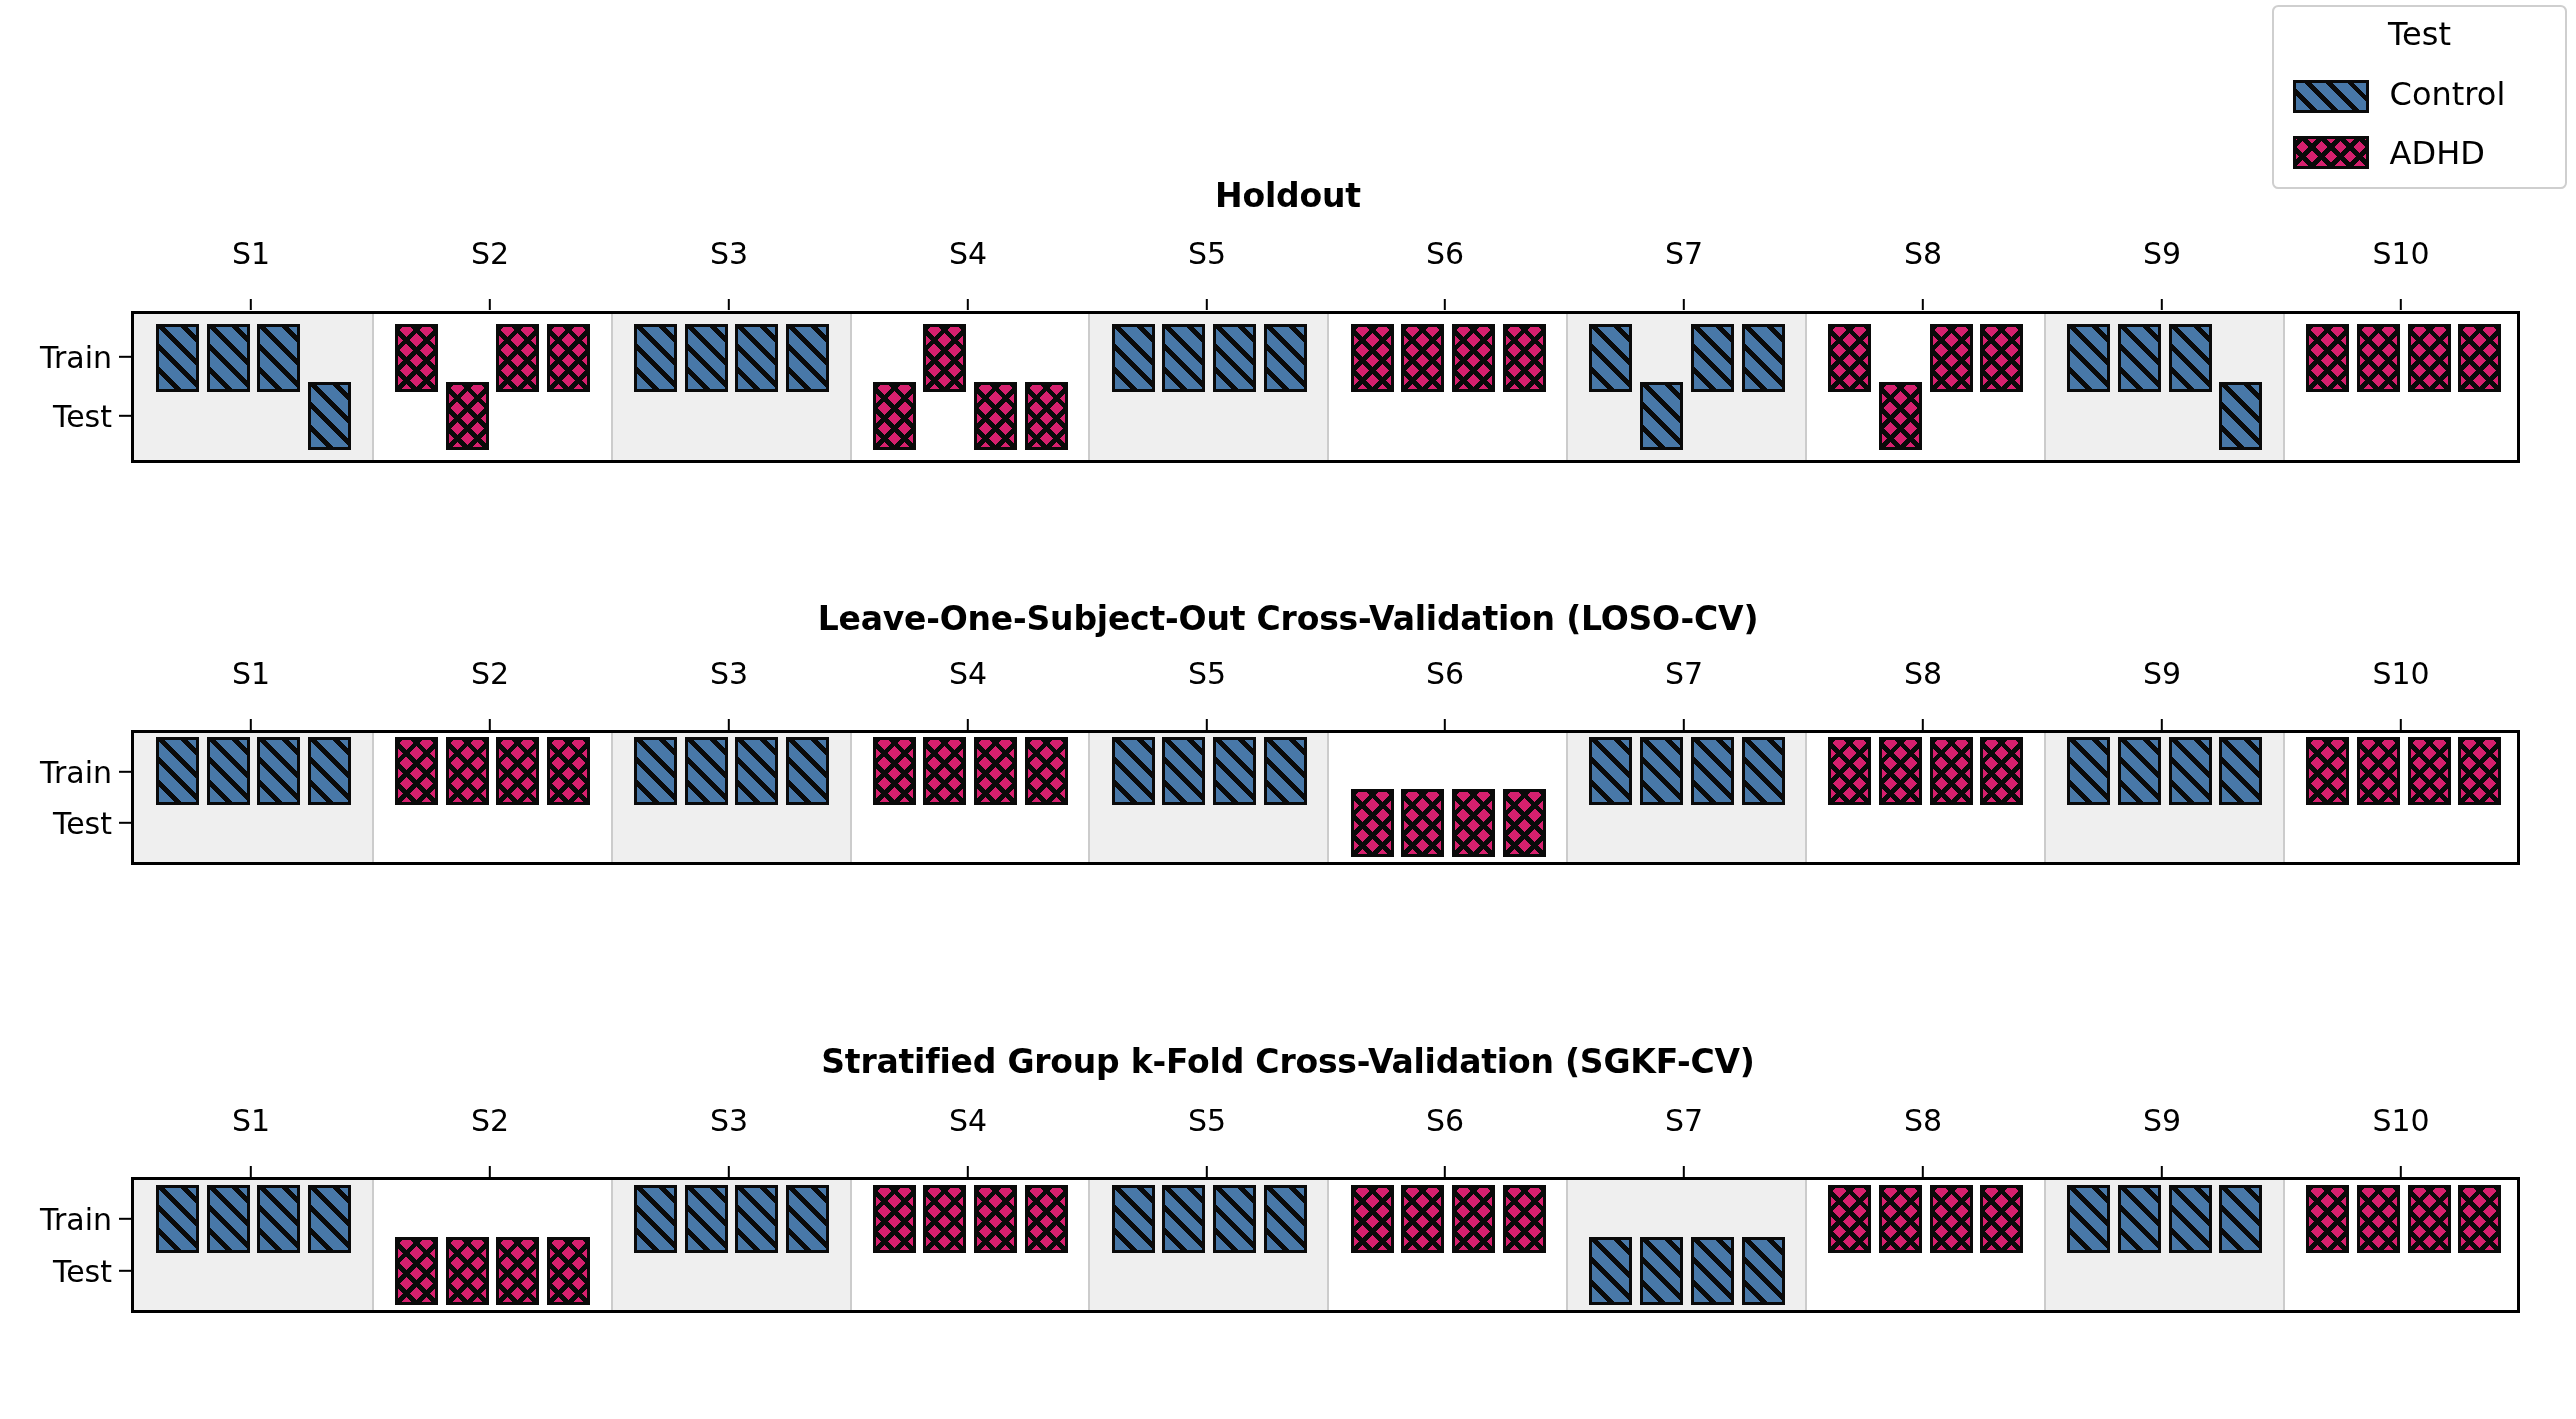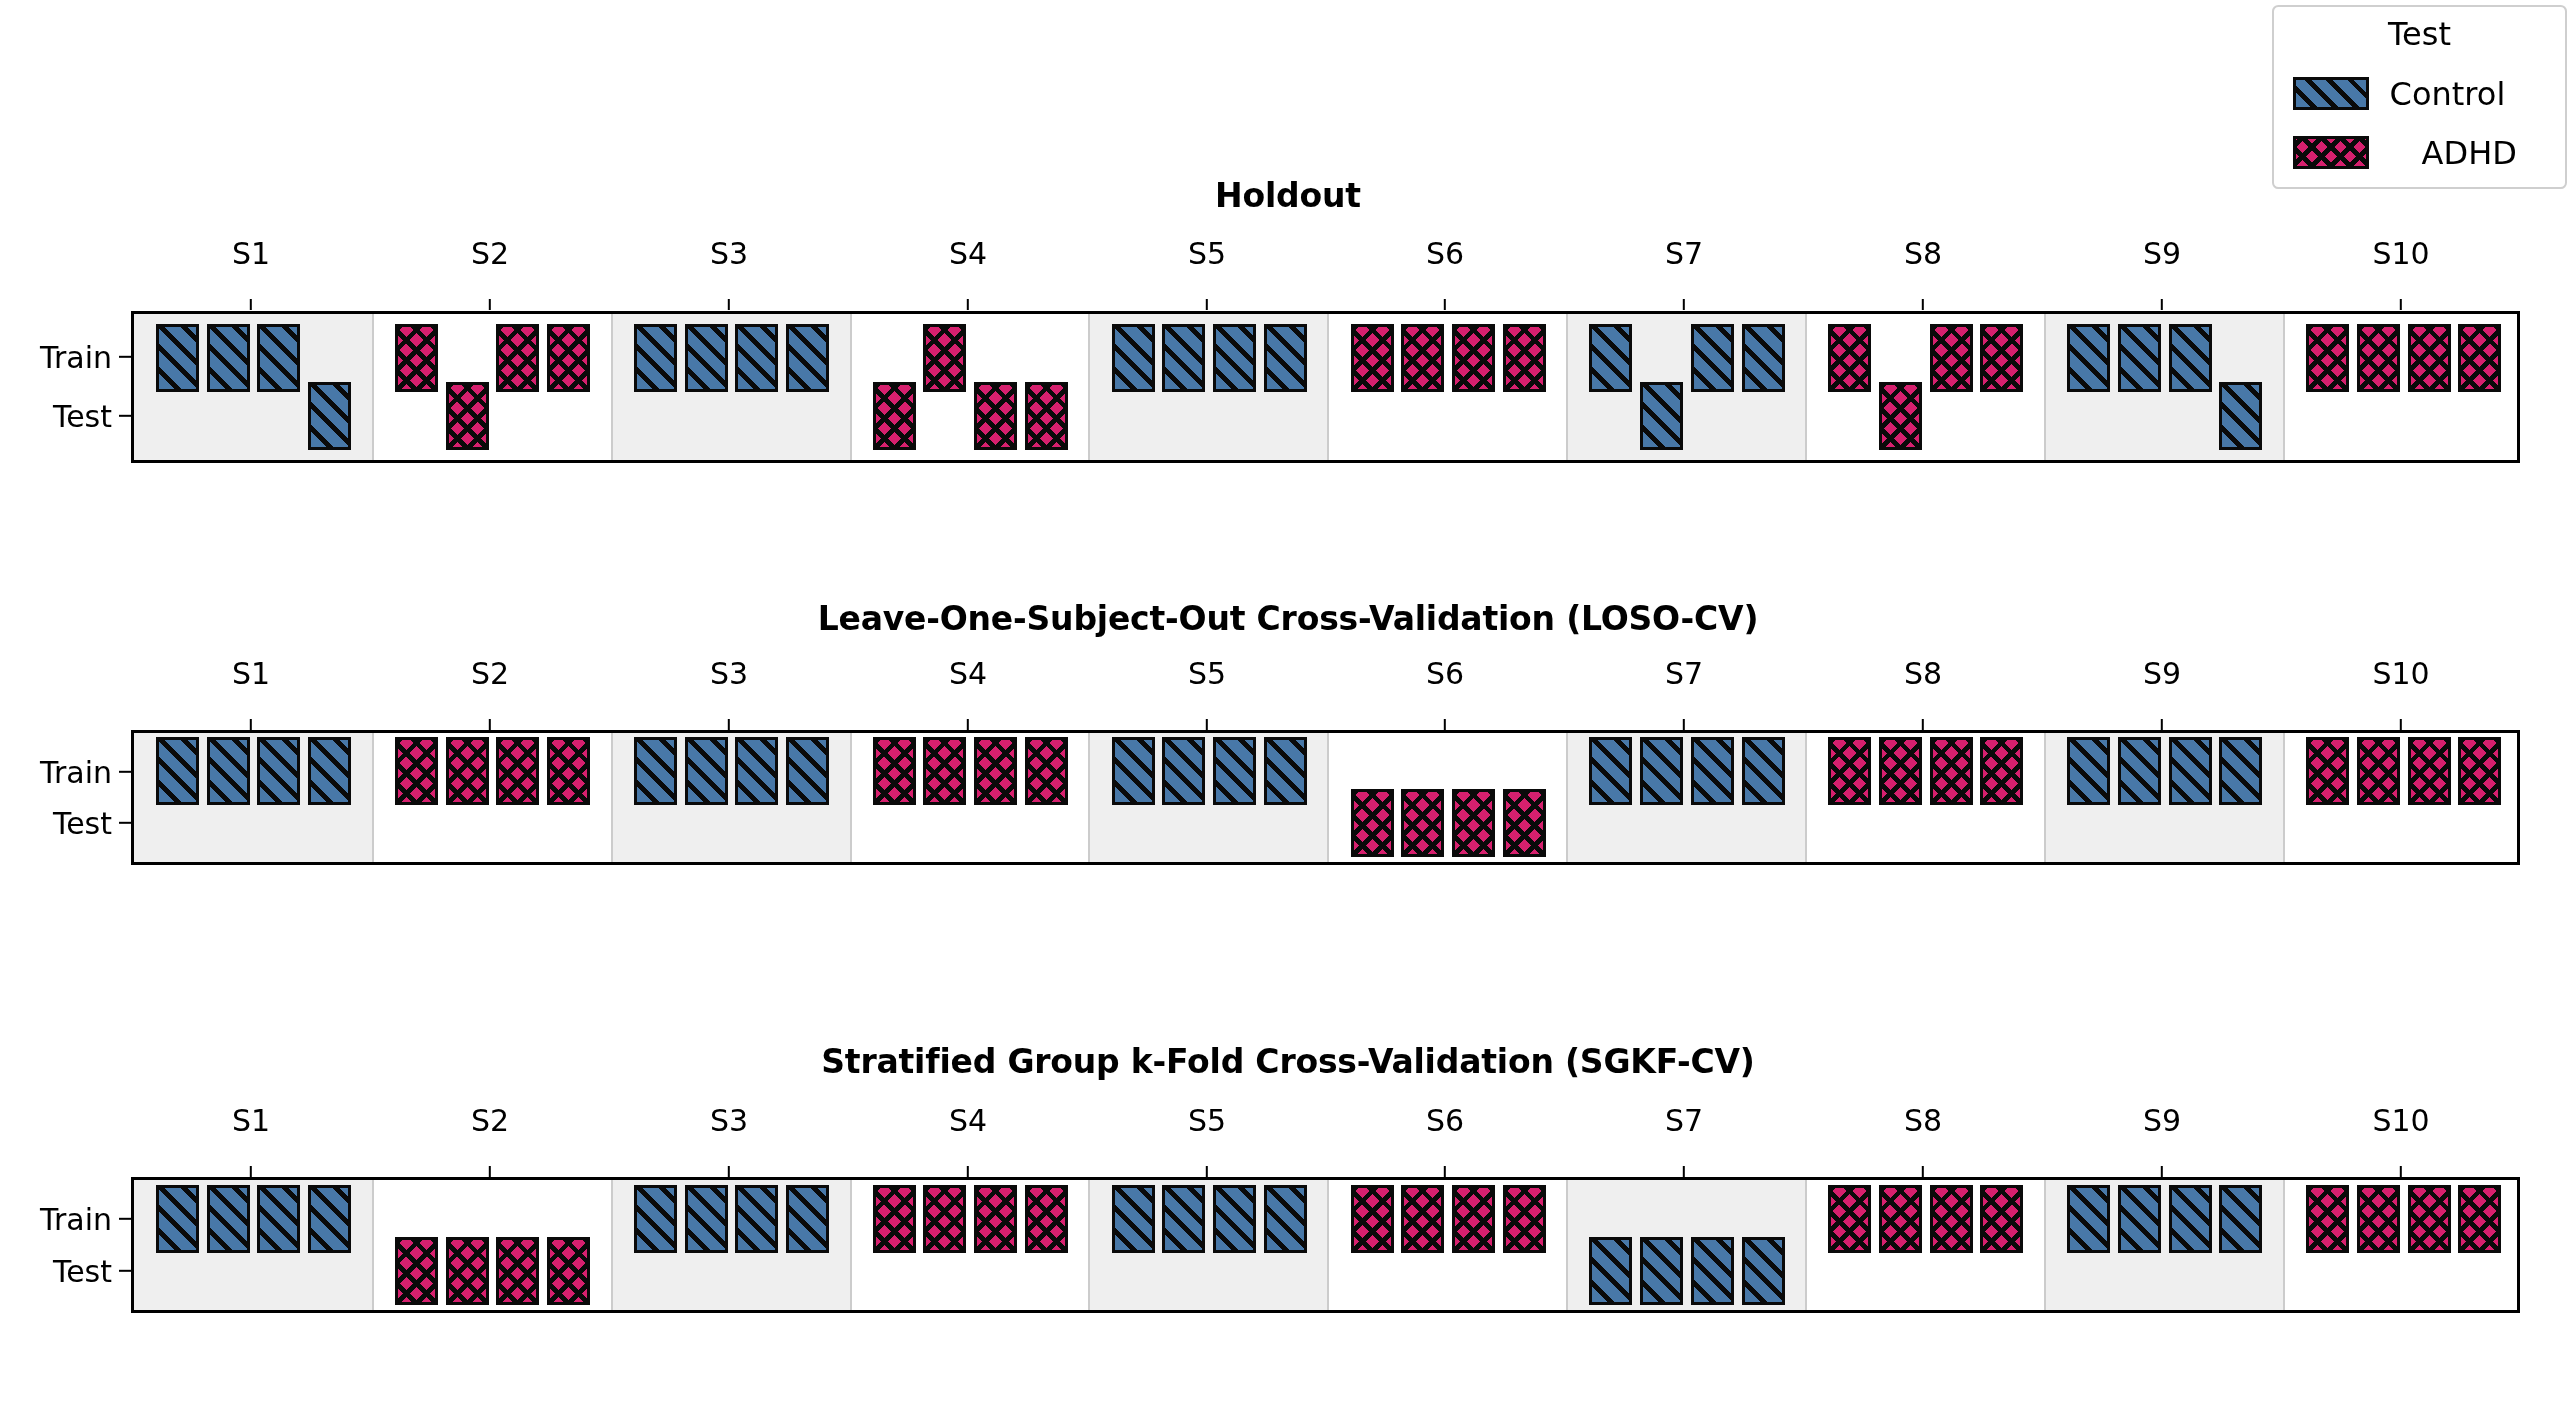--- a/index.html
+++ b/index.html
@@ -278,23 +278,23 @@
       <div class="bar adhd" title="S10 · ADHD · Train" style="left: 2223px; width: 43px; height: 68px; top: 4.9px;"></div>
       <div class="bar adhd" title="S10 · ADHD · Train" style="left: 2274px; width: 43px; height: 68px; top: 4.9px;"></div>
       <div class="bar adhd" title="S10 · ADHD · Train" style="left: 2324px; width: 43px; height: 68px; top: 4.9px;"></div>
     </div>
     <div class="ylabel" style="top: 1219px; right: 2464px;">Train</div>
     <div class="ytick" style="top: 1219px; left: 119px;"></div>
     <div class="ylabel" style="top: 1271px; right: 2464px;">Test</div>
     <div class="ytick" style="top: 1271px; left: 119px;"></div>
     <div class="legend" style="left: 2272px; top: 4.8px; width: 295px; height: 184px;">
       <div class="legend-title">Test</div>
-      <div class="legend-row" style="top: 68px;">
+      <div class="legend-row" style="top: 68px; align-items: flex-end;">
         <span class="legend-swatch control"></span>
         <span class="legend-label">Control</span>
       </div>
-      <div class="legend-row" style="top: 127px; gap: 32px;">
+      <div class="legend-row" style="top: 127px;">
         <span class="legend-swatch adhd"></span>
         <span class="legend-label">ADHD</span>
       </div>
     </div>
   </div>
 
 
 </body></html>

